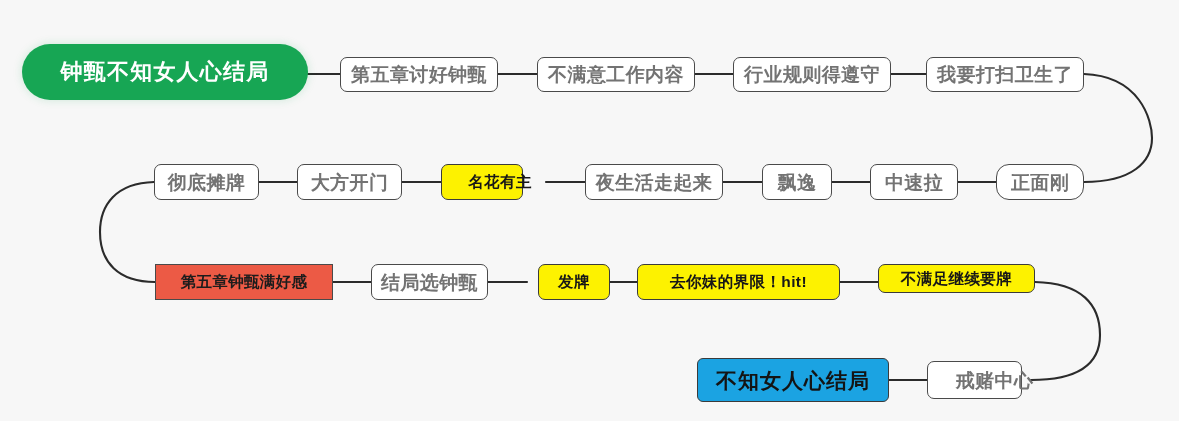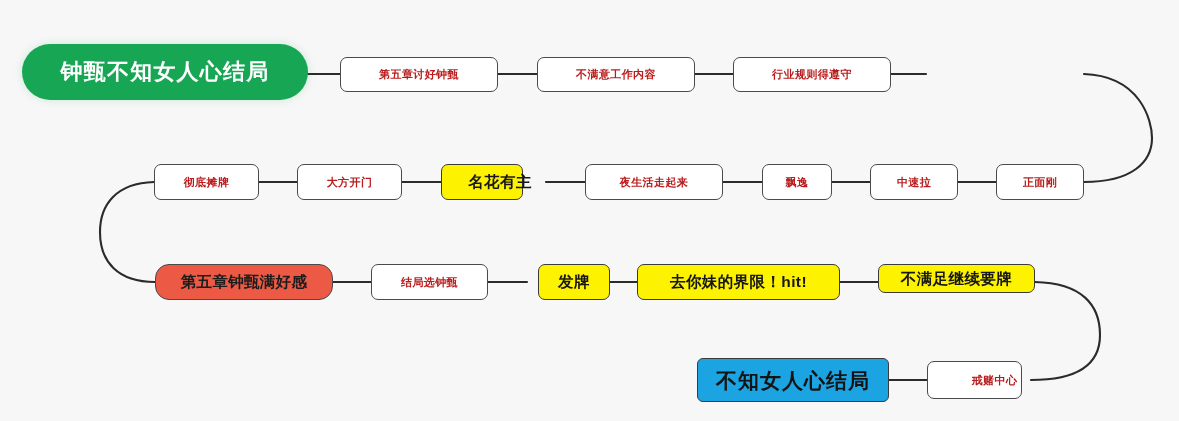--- a/index.html
+++ b/index.html
@@ -30,41 +30,41 @@
     text-align: center;
     white-space: nowrap;
     line-height: 1;
     z-index: 2;
   }
   
   .node.plain {
     background: #ffffff;
     border: 1.6px solid #4a4a4a;
     border-radius: 7px;
-    color: #b91c1c;
-    font-size: 11px;
+    color: #737373;
+    font-size: 19px;
     font-weight: 700;
     letter-spacing: .4px;
     text-align: right;
   }
   
   .node.yellow {
     background: #fdf200;
     border: 1.9px solid #3b3b3b;
     border-radius: 7px;
     color: #171717;
     font-size: 15.5px;
     font-weight: 700;
     letter-spacing: .4px;
   }
   
   .node.red {
     background: #ec5a45;
     border: 1.9px solid #4a4a4a;
-    border-radius: 14px;
+    border-radius: 0;
     color: #1c1c1c;
     font-size: 15.5px;
     font-weight: 700;
     letter-spacing: .3px;
   }
   
   .node.blue {
     background: #1ba3e2;
     border: 1.9px solid #3b3b3b;
     border-radius: 6px;
@@ -121,34 +121,35 @@
   </svg>
 
   <div class="node green" style="left:22px;top:44px;width:286px;height:56px;">钟甄不知女人心结局</div>
 
   <div class="node plain" style="left:340px;top:57px;width:158px;height:35px;">第五章讨好钟甄</div>
 
   <div class="node plain" style="left:537px;top:57px;width:158px;height:35px;">不满意工作内容</div>
 
   <div class="node plain" style="left:733px;top:57px;width:158px;height:35px;">行业规则得遵守</div>
 
+  <div class="node plain" style="left:926px;top:57px;width:158px;height:35px;">我要打扫卫生了</div>
 
   <div class="node plain" style="left:154px;top:164px;width:105px;height:36px;">彻底摊牌</div>
 
   <div class="node plain" style="left:297px;top:164px;width:105px;height:36px;">大方开门</div>
 
   <div class="node yellow" style="left:441px;top:164px;width:82px;height:36px;padding-left:36px;">名花有主</div>
 
   <div class="node plain" style="left:585px;top:164px;width:138px;height:36px;">夜生活走起来</div>
 
   <div class="node plain" style="left:762px;top:164px;width:70px;height:36px;">飘逸</div>
 
   <div class="node plain" style="left:870px;top:164px;width:88px;height:36px;">中速拉</div>
 
-  <div class="node plain" style="left:996px;top:164px;width:88px;height:36px;">正面刚</div>
+  <div class="node plain" style="left:996px;top:164px;width:88px;height:36px;border-radius:13px;">正面刚</div>
 
   <div class="node red" style="left:155px;top:264px;width:178px;height:36px;">第五章钟甄满好感</div>
 
   <div class="node plain" style="left:371px;top:264px;width:117px;height:36px;">结局选钟甄</div>
 
   <div class="node yellow" style="left:538px;top:264px;width:72px;height:36px;">发牌</div>
 
   <div class="node yellow" style="left:637px;top:264px;width:203px;height:36px;">去你妹的界限！hit!</div>
 
   <div class="node yellow" style="left:878px;top:264px;width:157px;height:29px;">不满足继续要牌</div>

